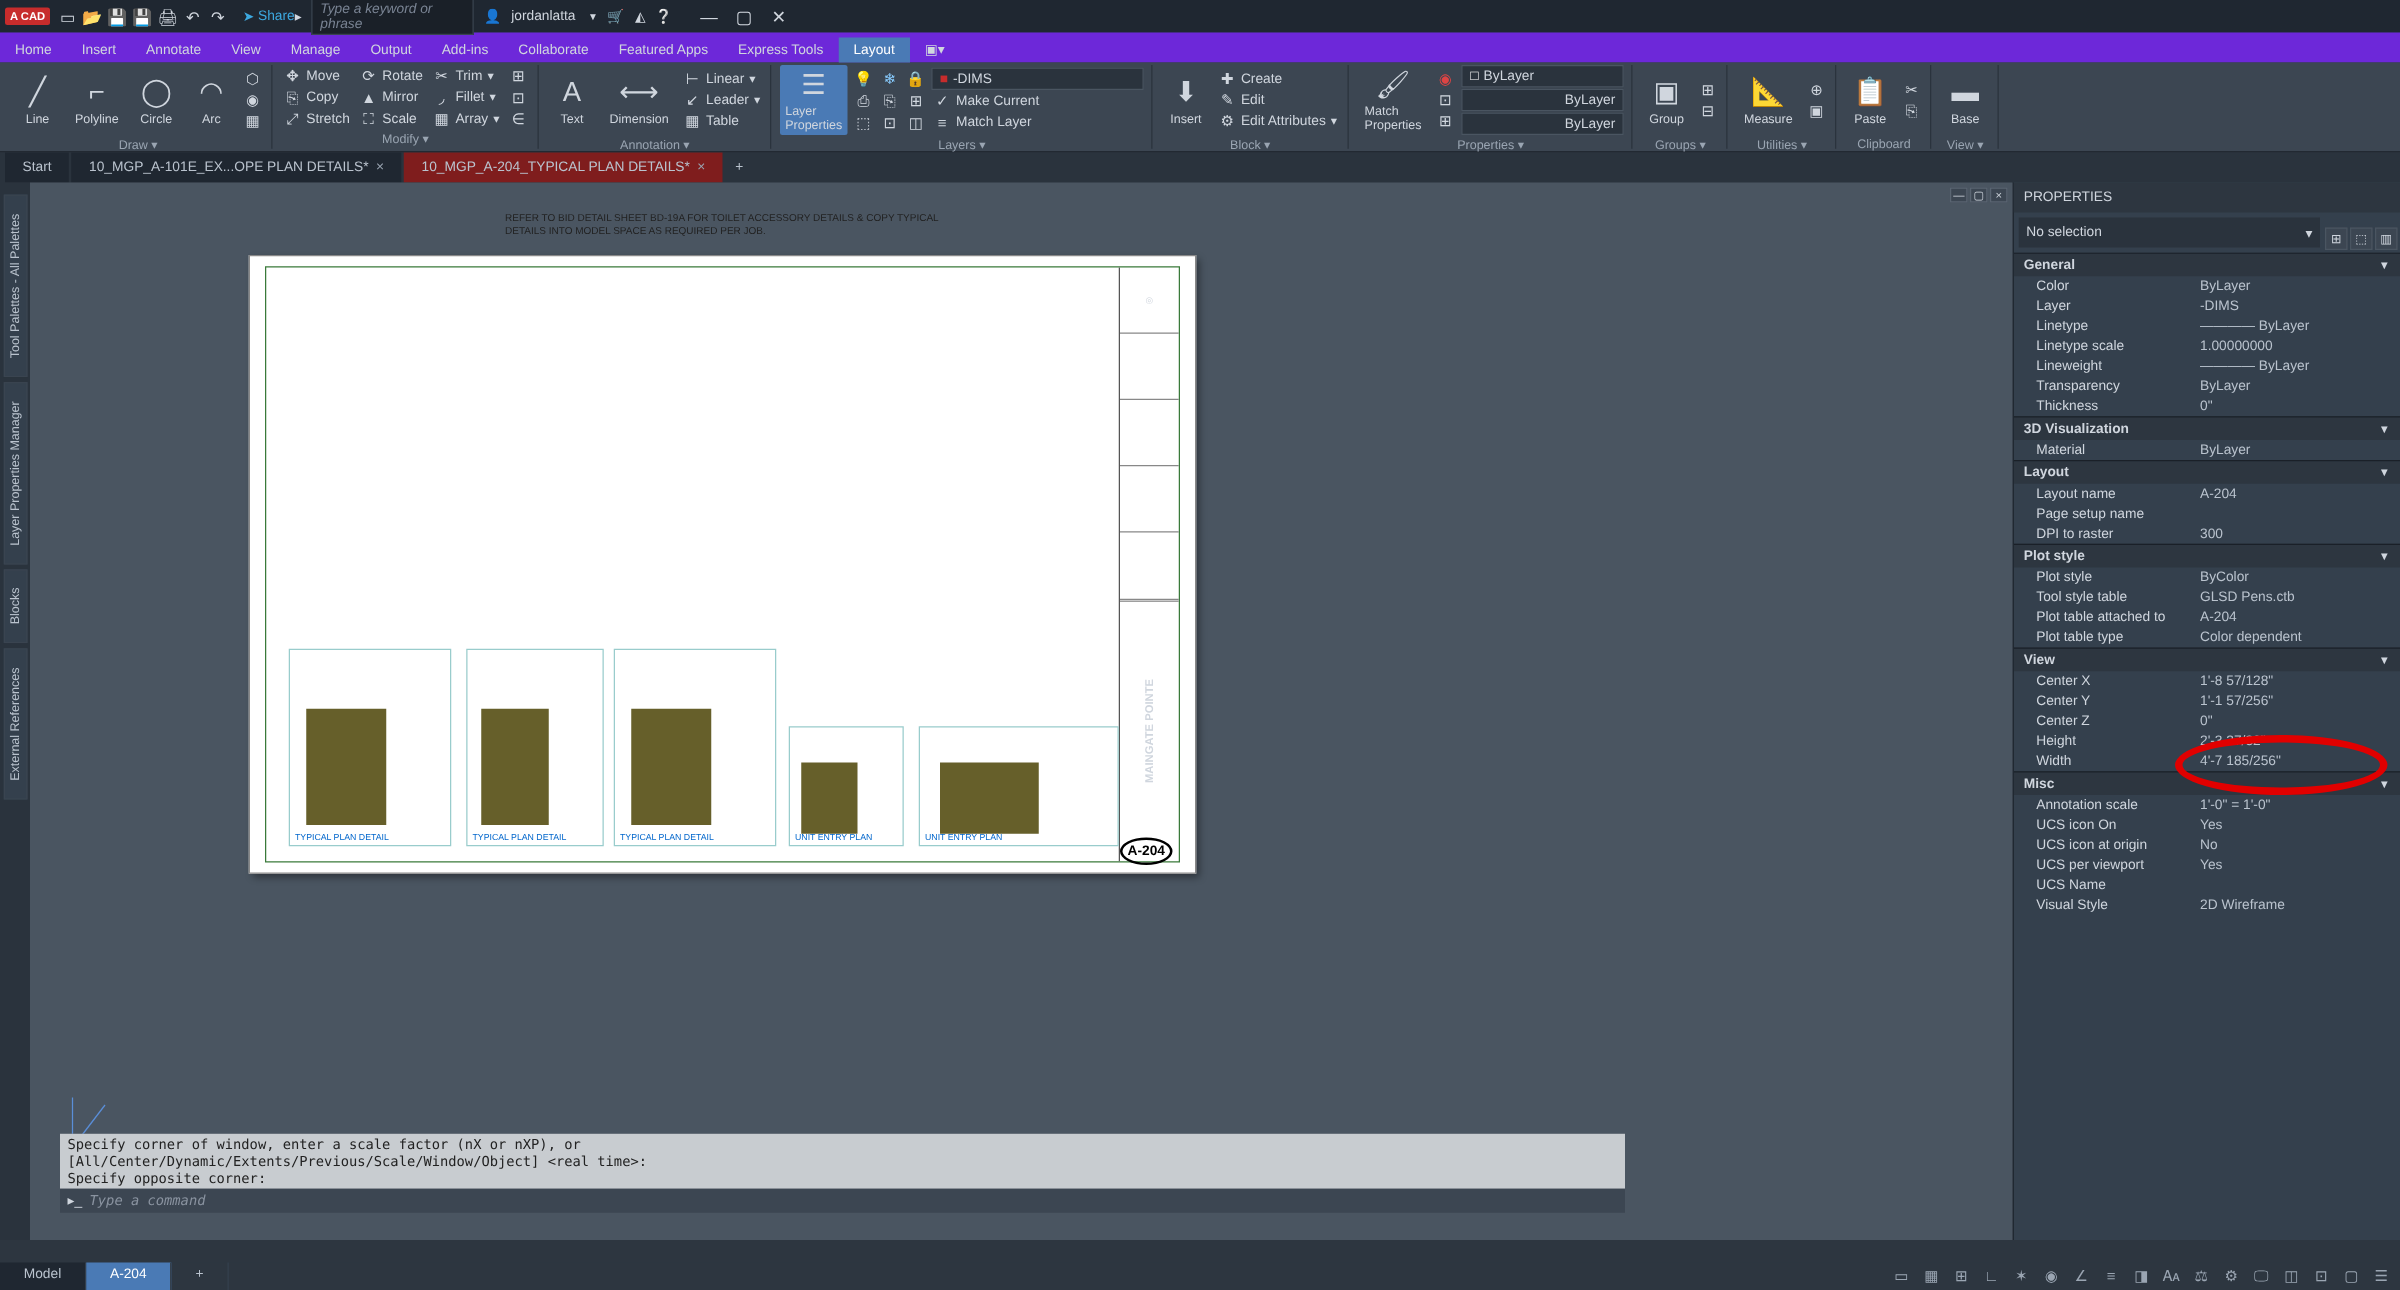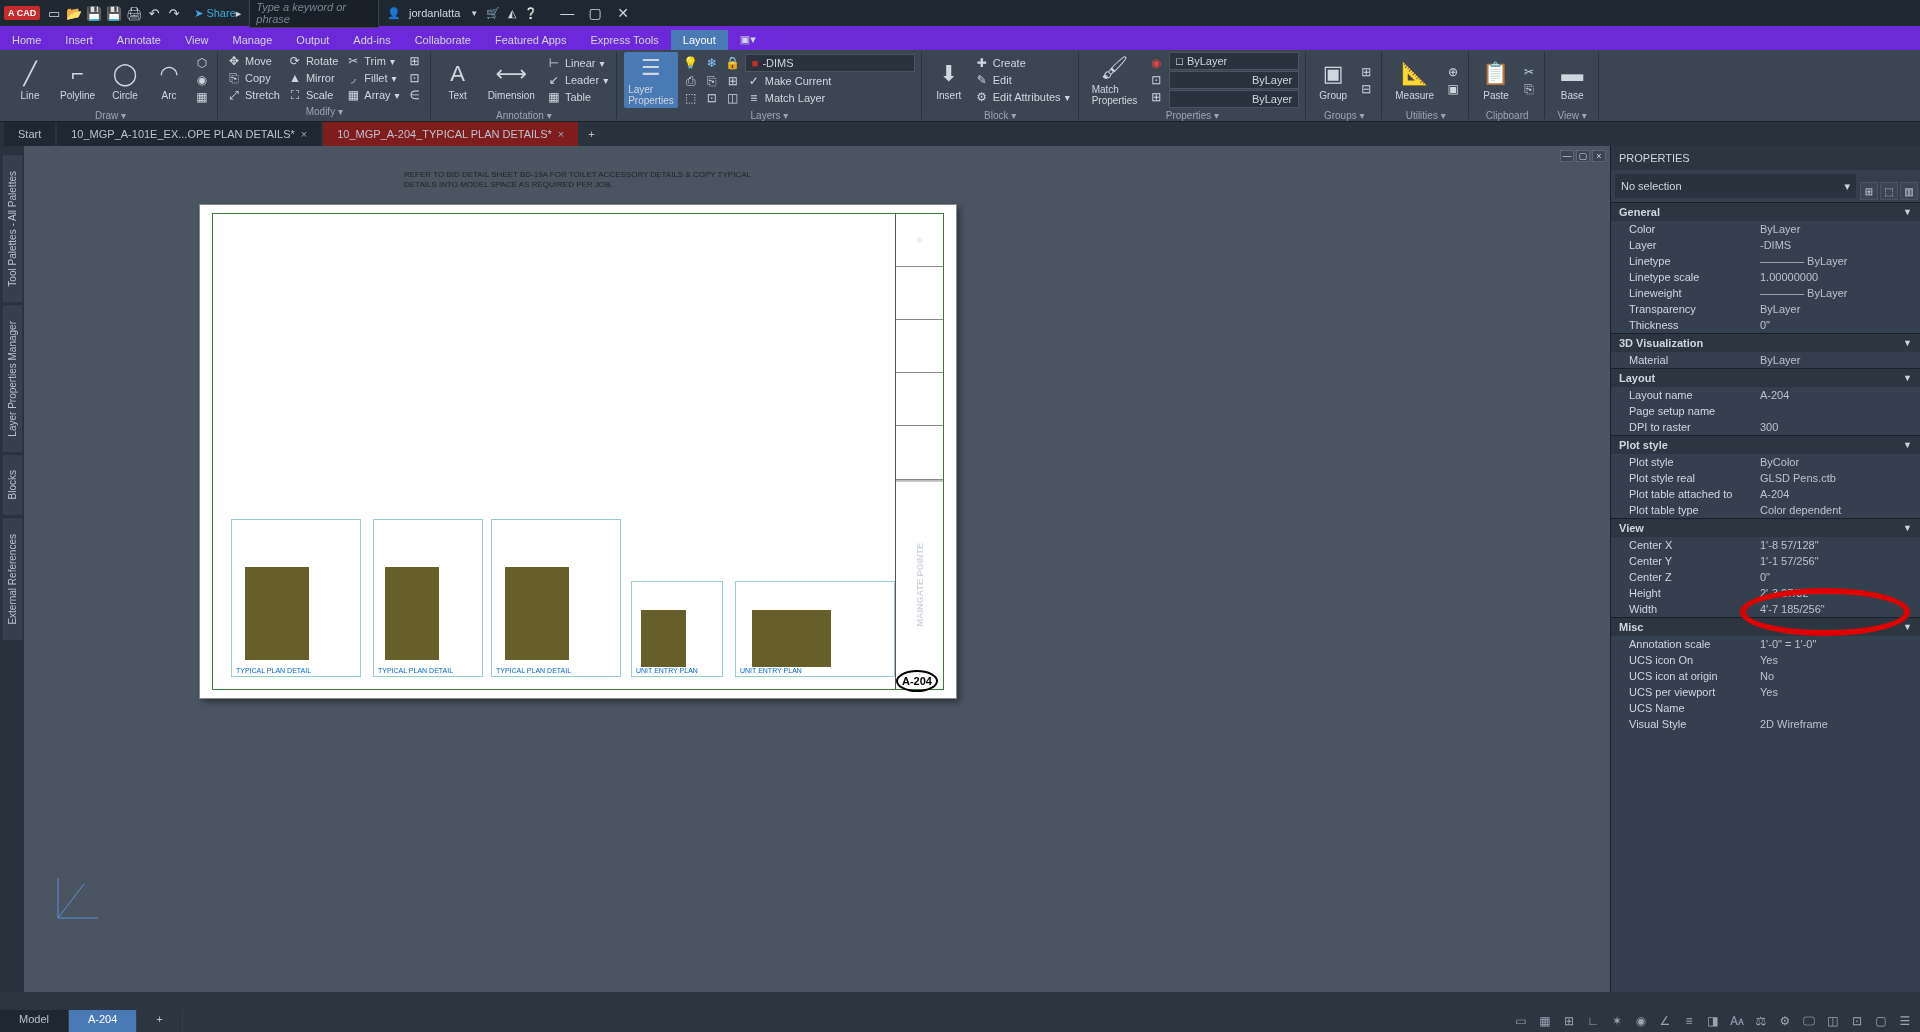--- a/index.html
+++ b/index.html
@@ -470,20 +470,29 @@
           </div>
       </div>
       <div class="sheet-num">A-204</div>
     </div>
     <svg class="ucs-icon" viewBox="0 0 48 48">
       <line x1="4" y1="44" x2="44" y2="44" stroke="#5a8ed8" stroke-width="1"></line>
       <line x1="4" y1="44" x2="4" y2="4" stroke="#5a8ed8" stroke-width="1"></line>
       <line x1="4" y1="44" x2="30" y2="10" stroke="#5a8ed8" stroke-width="1"></line>
     </svg>
 
+    <div class="cmd-area">
+      <div class="cmd-history" style="white-space:pre">Specify corner of window, enter a scale factor (nX or nXP), or
+[All/Center/Dynamic/Extents/Previous/Scale/Window/Object] &lt;real time&gt;:
+Specify opposite corner:</div>
+      <div class="cmd-line">
+        <span>▸_</span>
+        <span class="cmd-input">Type a command</span>
+      </div>
+    </div>
   </div>
 
   <div class="props-panel">
     <div class="props-title">
       <span>PROPERTIES</span>
     </div>
     <div style="display:flex;align-items:flex-end;gap:2px;padding:2px">
       <div class="props-sel" style="flex:1">
         <span>No selection</span>
           <span>▾</span>
@@ -553,21 +562,21 @@
         </div>
         <div class="prop-section">
           <span>Plot style</span>
           <span style="font-size:9px">▼</span>
         </div>
         <div class="prop-row">
           <div class="prop-key">Plot style</div>
           <div class="prop-val">ByColor</div>
         </div>
         <div class="prop-row">
-          <div class="prop-key">Plot style real</div>
+          <div class="prop-key">Tool style table</div>
           <div class="prop-val">GLSD Pens.ctb</div>
         </div>
         <div class="prop-row">
           <div class="prop-key">Plot table attached to</div>
           <div class="prop-val">A-204</div>
         </div>
         <div class="prop-row">
           <div class="prop-key">Plot table type</div>
           <div class="prop-val">Color dependent</div>
         </div>

